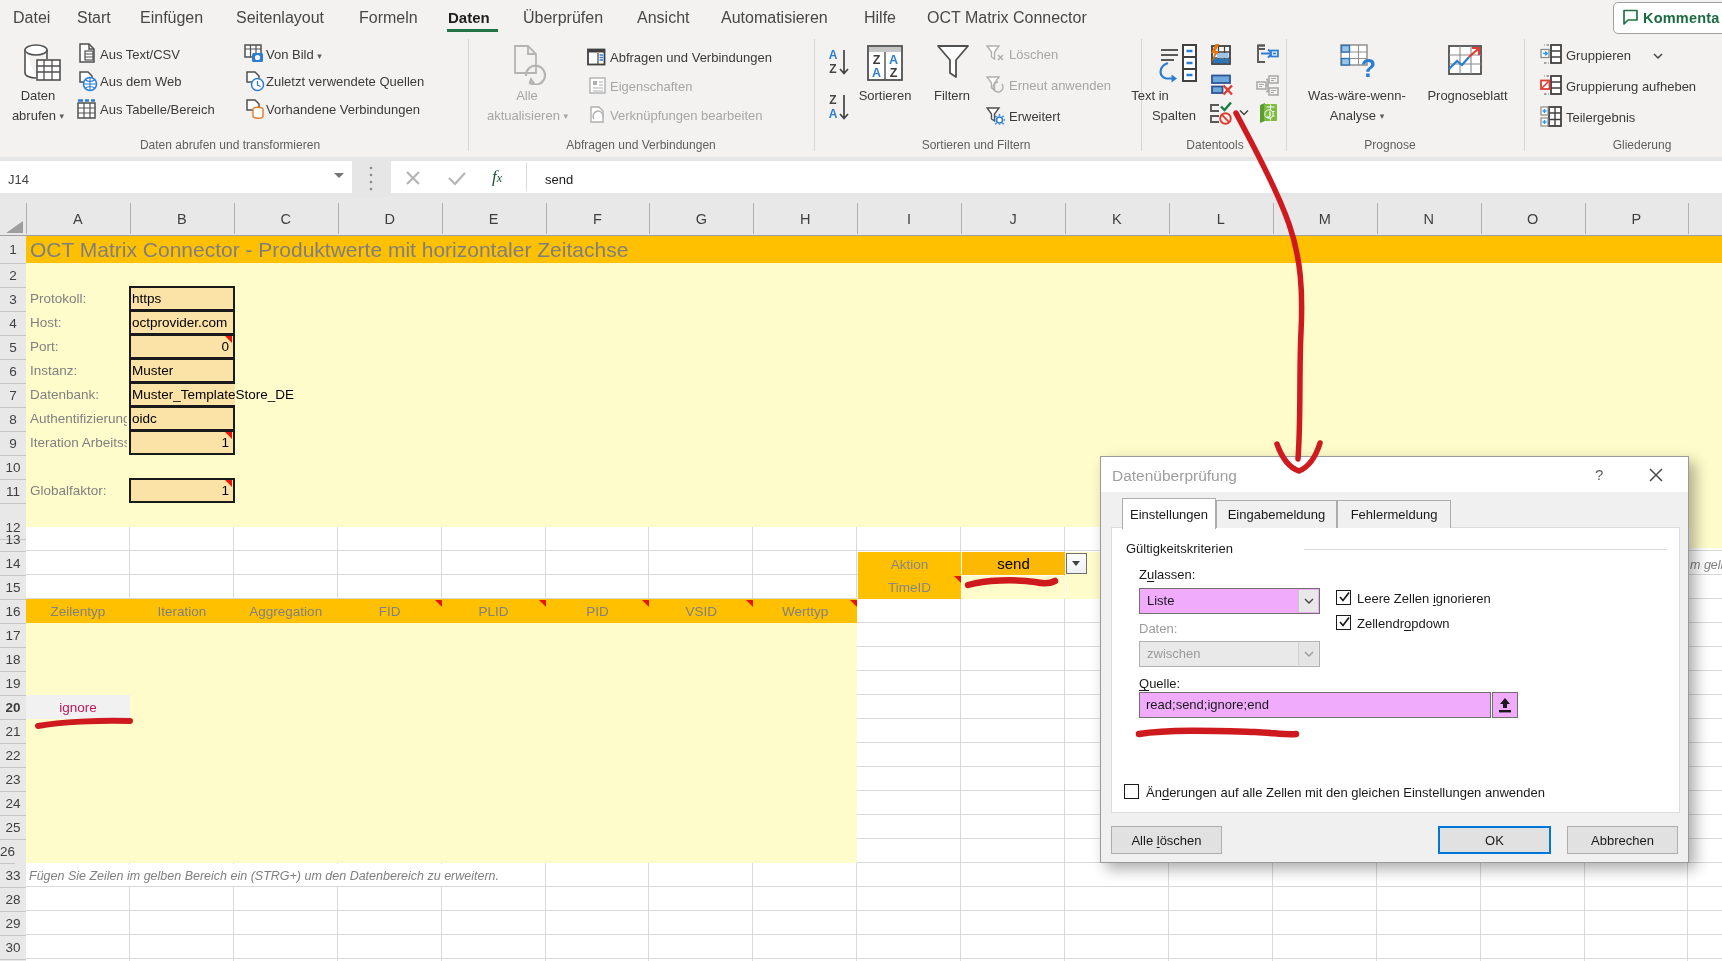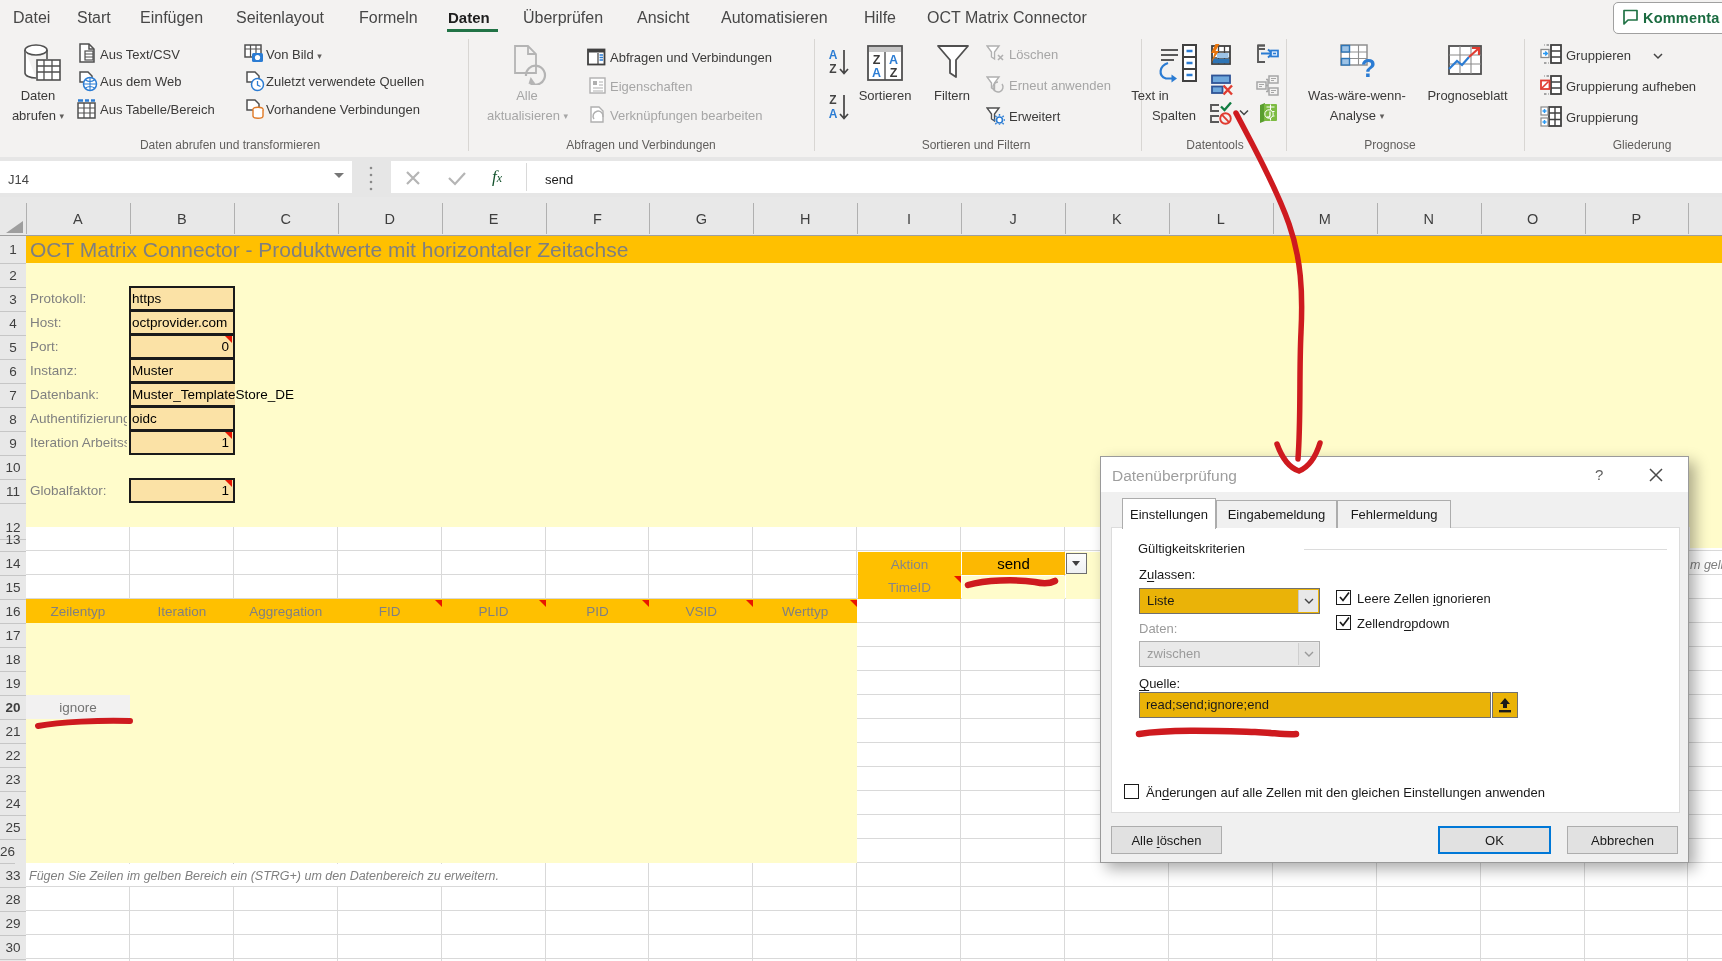--- a/index.html
+++ b/index.html
@@ -41,21 +41,21 @@
   .graytx{color:#808080;}
   .inbox{position:absolute;left:103px;width:106px;background:#fbe2a6;border:2px solid #1a1a1a;box-sizing:border-box;}
   .redtri{position:absolute;width:0;height:0;border-left:7px solid transparent;border-top:7px solid #e81600;}
   
   #dlg{left:1100px;top:456px;width:589px;height:407px;background:#f0f0f0;
     border:1px solid #9a9a9a;box-sizing:border-box;box-shadow:6px 6px 14px rgba(0,0,0,0.33);}
   .dtx{position:absolute;font-size:13px;color:#1a1a1a;white-space:nowrap;}
   .dgray{color:#9b9b9b !important;}
   .dtab{position:absolute;box-sizing:border-box;border:1px solid #acacac;background:#f0f0f0;
     display:flex;align-items:center;justify-content:center;font-size:13px;color:#1a1a1a;}
-  .combo{position:absolute;box-sizing:border-box;background:#eab308;border:1px solid #707070;}
+  .combo{position:absolute;box-sizing:border-box;background:#f0abfc;border:1px solid #707070;}
   .cbtn{position:absolute;right:1px;top:1px;bottom:1px;width:19px;background:#e8e8e8;
     border-left:1px solid #c8c8c8;display:flex;align-items:center;justify-content:center;}
   .chk{position:absolute;width:15px;height:15px;background:#fff;border:1px solid #1a1a1a;box-sizing:border-box;}
   .btn{position:absolute;box-sizing:border-box;background:#e1e1e1;border:1px solid #adadad;
     display:flex;align-items:center;justify-content:center;font-size:13px;color:#1a1a1a;}
   svg{position:absolute;left:0;top:0;}
   u{text-underline-offset:2px;}
 </style></head>
 <body>
 <div id="root">
@@ -304,21 +304,21 @@
     <path d="M2 13 L8.5 6.5" stroke="#e03c31" stroke-width="1.6"></path>
   </svg>
   <div class="rtx" style="left:1566px;top:44px;">Gruppierung aufheben</div>
   <svg width="22" height="21" style="left:1540px;top:71px;" viewBox="0 0 22 21">
     <rect x="9" y="1" width="12" height="19" fill="#fff" stroke="#404040" stroke-width="1.8"></rect>
     <path d="M9 7 h12 M9 13.5 h12 M15 1 v19" stroke="#404040" stroke-width="1.4"></path>
     <rect x="1" y="1" width="7" height="8" fill="#fff" stroke="#8a8a8a" stroke-width="1.2"></rect>
     <rect x="1" y="12" width="7" height="8" fill="#fff" stroke="#8a8a8a" stroke-width="1.2"></rect>
     <path d="M4.5 3 v4 M2.5 5 h4 M4.5 14 v4 M2.5 16 h4" stroke="#2b9af3" stroke-width="1.5"></path>
   </svg>
-  <div class="rtx" style="left:1566px;top:75px;">Gruppierung</div>
+  <div class="rtx" style="left:1566px;top:75px;">Teilergebnis</div>
 </div>
 
 <div id="fbar" class="ab">
   <div class="fwhite" style="left:0;width:352px;"></div>
   <div class="rtx" style="left:8px;top:15px;color:#444;">J14</div>
   <div class="ab" style="left:334px;top:16px;width:0;height:0;border-left:5px solid transparent;border-right:5px solid transparent;border-top:5px solid #767676;"></div>
   <svg width="4" height="26" style="left:369px;top:8px;" viewBox="0 0 4 26">
         <circle cx="2" cy="3" r="1.3" fill="#8a8a8a"></circle>
         <circle cx="2" cy="10" r="1.3" fill="#8a8a8a"></circle>
         <circle cx="2" cy="17" r="1.3" fill="#8a8a8a"></circle>
@@ -466,21 +466,21 @@
   <div class="ab ctr sheettx graytx" style="left:623.4px;top:363px;width:103.9px;height:24px;">VSID</div>
   <div class="ab ctr sheettx graytx" style="left:727.3px;top:363px;width:103.9px;height:24px;">Werttyp</div>
   <div class="redtri" style="left:408.6px;top:364px;"></div>
   <div class="redtri" style="left:512.5px;top:364px;"></div>
   <div class="redtri" style="left:616.4px;top:364px;"></div>
   <div class="redtri" style="left:720.3px;top:364px;"></div>
   <div class="redtri" style="left:824.2px;top:364px;"></div>
 
   <div class="ab" style="left:0;top:387px;width:831px;height:240px;background:#fffccb;"></div>
 
-  <div class="ab ctr" style="left:0;top:459px;width:103.9px;height:24px;background:#f2f1f1;font-size:13.5px;color:#737373;">ignore</div>
+  <div class="ab ctr" style="left:0;top:459px;width:103.9px;height:24px;background:#f2f1f1;font-size:13.5px;color:#be185d;">ignore</div>
 
   <div class="ab" style="left:0;top:628px;width:519px;height:22px;background:#fff;"></div>
   <div class="sheettx" style="left:3px;top:633px;font-size:12.5px;font-style:italic;color:#7f7f7f;">Fügen Sie Zeilen im gelben Bereich ein (STRG+) um den Datenbereich zu erweitern.</div>
 
   <div class="ab" style="left:1664px;top:291px;width:32px;height:21px;background:#fffccb;"></div>
   <div class="ab" style="left:1664px;top:322px;width:32px;height:16px;overflow:hidden;font-size:12.5px;font-style:italic;color:#7f7f7f;white-space:nowrap;">m gelben</div>
 </div>
 
 <div id="dlg" class="ab">
   <div class="ab" style="left:0;top:0;width:587px;height:35px;background:#fff;"></div>
@@ -489,21 +489,21 @@
   <svg width="20" height="20" style="left:545px;top:8px;" viewBox="0 0 20 20">
     <path d="M4 4 L16 16 M16 4 L4 16" stroke="#4a4a4a" stroke-width="1.5"></path>
   </svg>
 
   <div class="ab" style="left:10px;top:70px;width:569px;height:286px;background:#fff;border:1px solid #dcdcdc;box-sizing:border-box;"></div>
 
   <div class="dtab" style="left:115px;top:43px;width:121px;height:28px;border-bottom:none;">Eingabemeldung</div>
   <div class="dtab" style="left:236px;top:43px;width:114px;height:28px;border-bottom:none;">Fehlermeldung</div>
   <div class="dtab" style="left:21px;top:41px;width:94px;height:31px;background:#fff;border-bottom:none;">Einstellungen</div>
 
-  <div class="dtx" style="left:25px;top:84px;margin-left:12px;">Gültigkeitskriterien</div>
+  <div class="dtx" style="left:25px;top:84px;">Gültigkeitskriterien</div>
   <div class="ab" style="left:203px;top:92px;width:363px;height:1px;background:#dcdcdc;"></div>
 
   <div class="dtx" style="left:38px;top:110px;">Z<u>u</u>lassen:</div>
   <div class="combo" style="left:38px;top:131px;width:181px;height:26px;">
     <div class="dtx" style="left:7px;top:4px;">Liste</div>
     <div class="cbtn">
           <svg width="12" height="8" viewBox="0 0 12 8" style="position:static;">
             <path d="M2 2 l4 4 4 -4" stroke="#444" stroke-width="1.4" fill="none"></path>
           </svg>
         </div>

